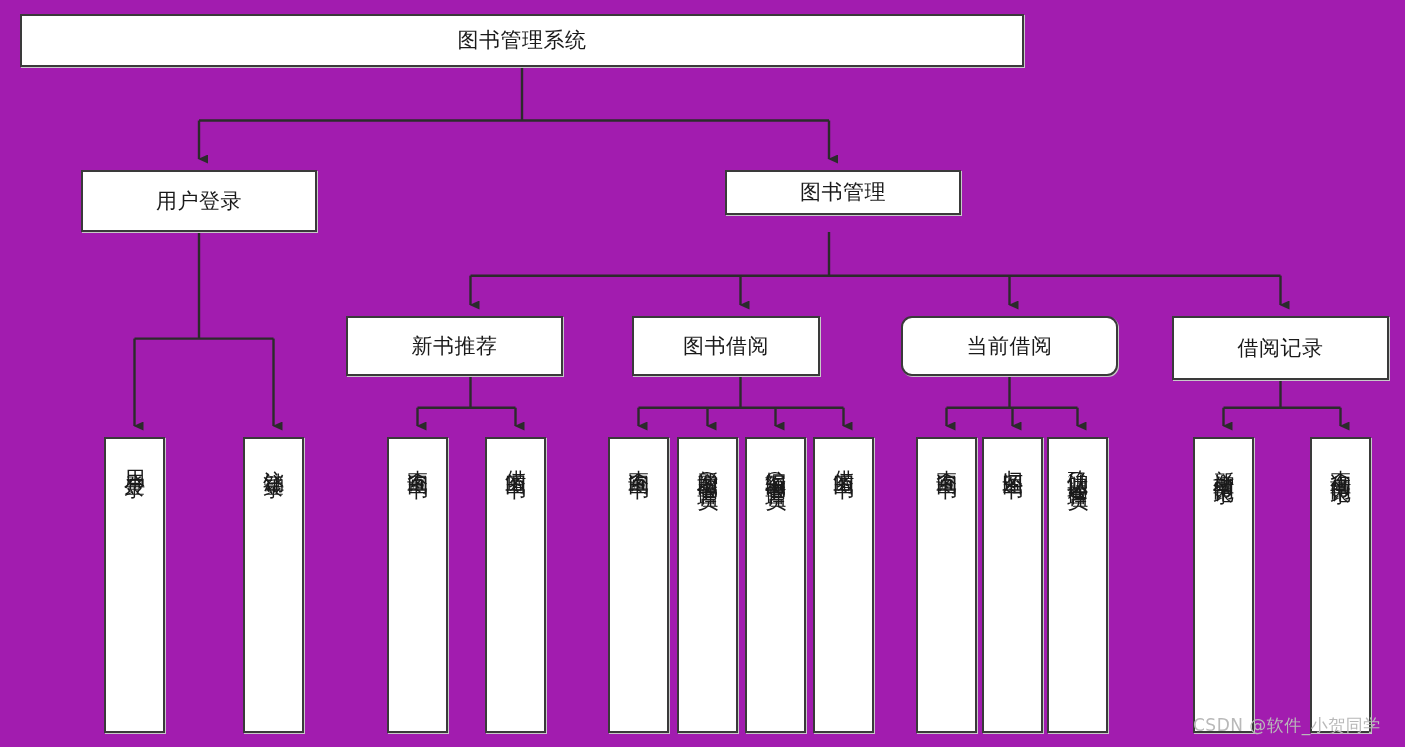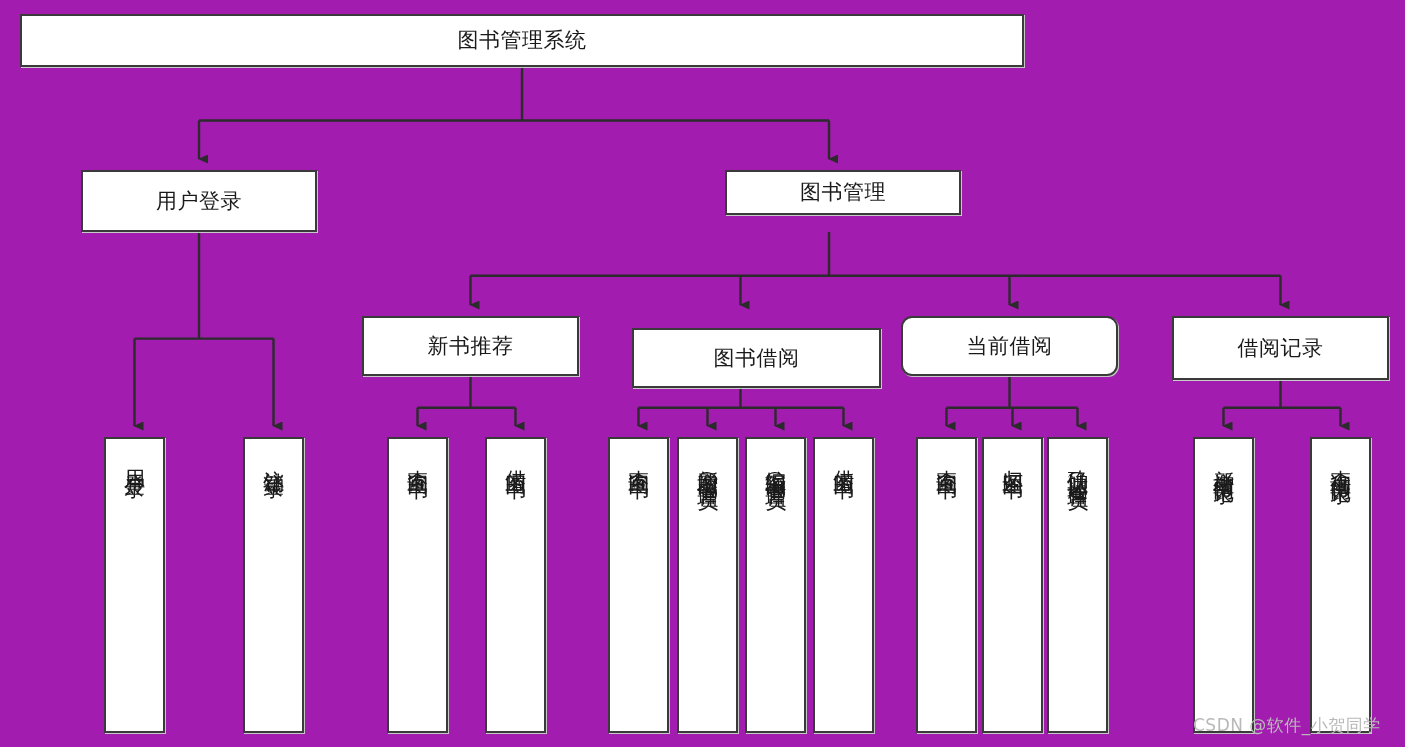--- a/index.html
+++ b/index.html
@@ -117,25 +117,25 @@
   </div>
 
   <div class="node-box" style="left: 81px; top: 170px; width: 236px; height: 62px;">
     <span class="node-label">用户登录</span>
   </div>
 
   <div class="node-box" style="left: 725px; top: 170px; width: 236px; height: 45px;">
     <span class="node-label">图书管理</span>
   </div>
 
-  <div class="node-box" style="left: 362px; top: 316px; width: 217px; height: 60px;">
+  <div class="node-box" style="left: 346px; top: 316px; width: 217px; height: 60px;">
     <span class="node-label">新书推荐</span>
   </div>
 
-  <div class="node-box" style="left: 632px; top: 328px; width: 249px; height: 60px;">
+  <div class="node-box" style="left: 632px; top: 316px; width: 188px; height: 60px;">
     <span class="node-label">图书借阅</span>
   </div>
 
   <div class="node-box" style="left: 901px; top: 316px; width: 217px; height: 60px; border-radius: 11px;">
     <span class="node-label">当前借阅</span>
   </div>
 
   <div class="node-box" style="left: 1172px; top: 316px; width: 217px; height: 64px;">
     <span class="node-label">借阅记录</span>
   </div>

